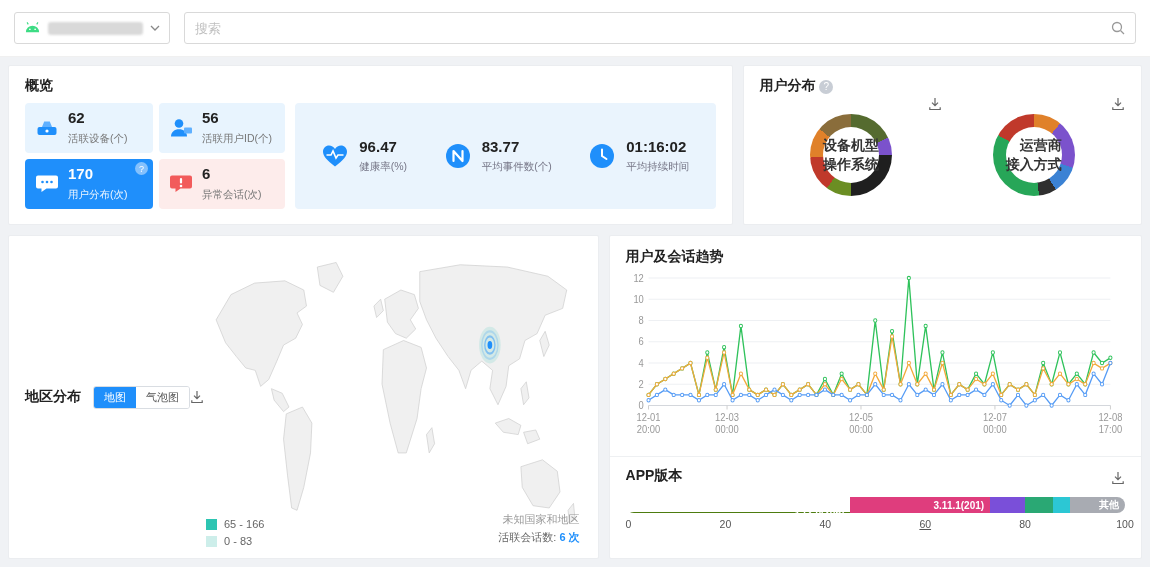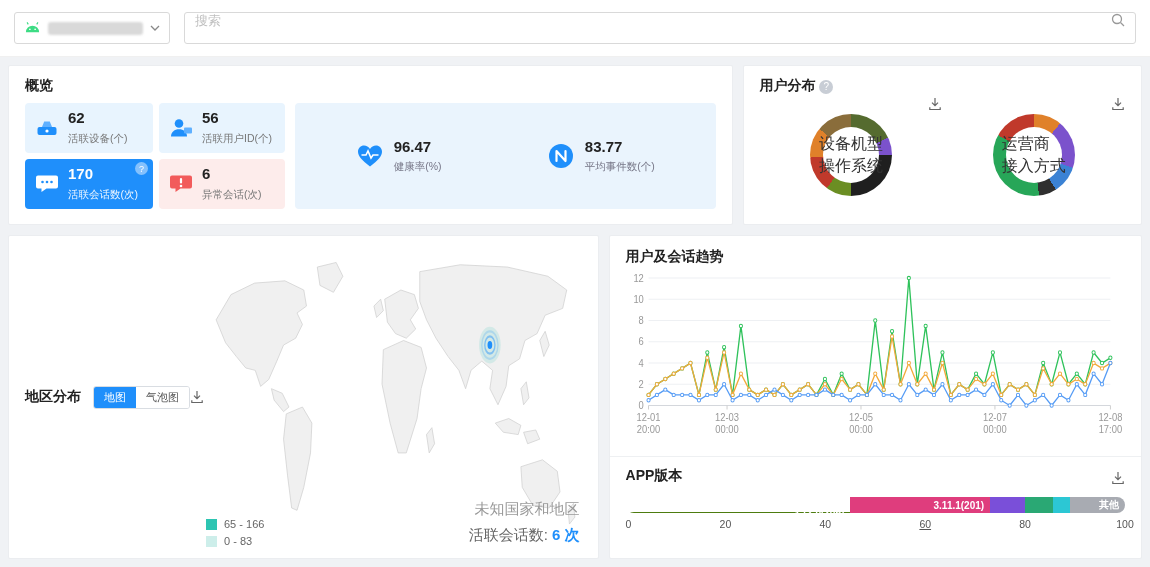--- a/index.html
+++ b/index.html
@@ -2,21 +2,21 @@
 <html><head>
 <meta charset="utf-8">
 <style>
   *{box-sizing:border-box;margin:0;padding:0}
   body{width:1150px;height:567px;overflow:hidden;background:#f0f2f5;
        font-family:"Liberation Sans","DejaVu Sans",sans-serif;color:#333;font-size:13px}
   
   .topbar{background:#fff;border-bottom:1px solid #f0f0f0;display:flex;align-items:center;gap:14px;padding:12px 14px;height:57px}
   .app-select{width:156px;height:32px;border:1px solid #d9d9d9;border-radius:3px;background:#fff;display:flex;align-items:center;gap:7px;padding:0 9px;cursor:pointer}
   .redacted{flex:1;height:13px;background:#d9d9d9;border-radius:3px;filter:blur(1.2px)}
-  .search{flex:1;height:32px;border:1px solid #d9d9d9;border-radius:3px;background:#fff;display:flex;align-items:flex-start;padding:0 10px}
+  .search{flex:1;height:32px;border:1px solid #d9d9d9;border-radius:3px;background:#fff;display:flex;align-items:center;padding:0 10px}
   .search input{flex:1;border:none;outline:none;font-size:13px;color:#333;background:transparent}
   .search input::placeholder{color:#bfbfbf}
   
   .grid{padding:8px;display:flex;flex-direction:column;gap:10px}
   .row{display:flex;gap:10px}
   .panel{background:#fff;border:1px solid #ebedf0;border-radius:2px}
   .row1 .panel{height:160px}
   .row2 .panel{height:324px}
   .panel-title{font-size:14px;font-weight:bold;color:#222}
   .q-icon{display:inline-flex;align-items:center;justify-content:center;width:14px;height:14px;border-radius:50%;
@@ -41,35 +41,35 @@
   .metric{display:flex;align-items:center;gap:10px}
   .metric-value{font-size:15px;font-weight:bold;color:#222;line-height:1.15}
   .metric-label{font-size:10.5px;color:#778;white-space:nowrap}
   
   .userdist{flex:389 1 0;padding:11px 16px}
   .ud-body{display:flex;margin-top:2px}
   .ud-half{flex:1;display:flex;flex-direction:column;align-items:center}
   .ud-half .dl-btn{align-self:flex-end;margin-bottom:3px}
   .donut{width:82px;height:82px;border-radius:50%;position:relative;display:flex;align-items:center;justify-content:center;cursor:pointer}
   .donut::after{content:"";position:absolute;inset:13px;background:#fff;border-radius:50%}
-  .donut-label{position:relative;z-index:1;text-align:left;font-size:16px;font-weight:normal;color:#333;line-height:1.35;cursor:pointer}
+  .donut-label{position:relative;z-index:1;text-align:right;font-size:14px;font-weight:bold;color:#333;line-height:1.35;cursor:pointer}
   .donut-label span{display:block}
   
   .map-panel{flex:575 1 0;padding:11px 16px;display:flex;flex-direction:row}
   .map-header{display:flex;align-items:center}
   .tabs{display:flex;border:1px solid #d9dde2;border-radius:3px;overflow:hidden;margin-left:12px}
   .tab{font-size:11px;padding:3px 10px;color:#555;background:#fff;cursor:pointer}
   .tab.active{background:#1f8ffb;color:#fff}
   .map-header .dl-btn{margin-left:auto}
   .map-area{position:relative;flex:1;margin-top:4px}
   .map-area svg.worldmap{width:100%;height:100%}
   .map-legend{position:absolute;left:2px;bottom:0;font-size:11px;color:#666}
   .legend-row{display:flex;align-items:center;gap:7px;margin-top:5px}
   .legend-swatch{width:11px;height:11px;display:inline-block}
-  .map-note{position:absolute;right:2px;bottom:0;text-align:right;font-size:15px;color:#999;line-height:1.7}
+  .map-note{position:absolute;right:2px;bottom:0;text-align:right;font-size:11px;color:#999;line-height:1.7}
   .map-note .sessions-line{color:#666}
   .map-note .sessions-value{color:#1f8ffb;font-weight:bold;cursor:pointer}
   
   .right-panel{flex:549 1 0;display:flex;flex-direction:column}
   .trend-section{padding:12px 16px 0}
   #trend-svg{width:100%;height:180px;display:block;margin-top:4px;font-family:inherit}
   .version-section{border-top:1px solid #eef0f2;padding:10px 16px 12px;margin-top:6px}
   .version-header{display:flex;align-items:flex-end;justify-content:space-between}
   .version-bar{display:flex;height:16px;border-radius:8px;overflow:hidden;margin-top:12px}
   .seg{display:flex;align-items:center;justify-content:flex-end;padding-right:6px;overflow:hidden;cursor:pointer}
@@ -147,21 +147,21 @@
             <span style="display:inline-flex">
               <svg width="26" height="26" viewBox="0 0 26 26">
                 <path d="M4 4.5h18a2 2 0 0 1 2 2v9a2 2 0 0 1-2 2H12.5L7.5 21v-3.5H4a2 2 0 0 1-2-2v-9a2 2 0 0 1 2-2z" fill="#fff"></path>
                 <circle cx="8.5" cy="11" r="1.3" fill="#1f8ffb"></circle>
                   <circle cx="13" cy="11" r="1.3" fill="#1f8ffb"></circle>
                   <circle cx="17.5" cy="11" r="1.3" fill="#1f8ffb"></circle>
               </svg>
             </span>
             <span class="stat-text">
               <b class="stat-value">170</b>
-              <span class="stat-label">活联会话数(次)</span>
+              <span class="stat-label">用户分布(次)</span>
             </span>
           </div>
           <div class="stat-card danger">
             <span style="display:inline-flex">
               <svg width="26" height="26" viewBox="0 0 26 26">
                 <path d="M4 4.5h18a2 2 0 0 1 2 2v9a2 2 0 0 1-2 2H12.5L7.5 21v-3.5H4a2 2 0 0 1-2-2v-9a2 2 0 0 1 2-2z" fill="#f25b5b"></path>
                 <rect x="11.9" y="7" width="2.2" height="5.6" rx="1.1" fill="#fff"></rect>
                 <circle cx="13" cy="15" r="1.3" fill="#fff"></circle>
               </svg>
             </span>
@@ -188,20 +188,32 @@
           <div class="metric">
             <span style="display:inline-flex">
               <svg width="28" height="28" viewBox="0 0 28 28">
                 <circle cx="14" cy="14" r="12" fill="#1f8ffb"></circle>
                 <path d="M9.5 19V9l9 10V9" stroke="#fff" stroke-width="2.2" fill="none" stroke-linejoin="round" stroke-linecap="round"></path>
               </svg>
             </span>
             <span class="stat-text">
               <b class="metric-value">83.77</b>
               <span class="metric-label">平均事件数(个)</span>
+            </span>
+          </div>
+          <div class="metric">
+            <span style="display:inline-flex">
+              <svg width="28" height="28" viewBox="0 0 28 28">
+                <circle cx="14" cy="14" r="12" fill="#1f8ffb"></circle>
+                <path d="M14 7.5V14l4.5 3" stroke="#fff" stroke-width="2" fill="none" stroke-linecap="round"></path>
+              </svg>
+            </span>
+            <span class="stat-text">
+              <b class="metric-value">01:16:02</b>
+              <span class="metric-label">平均持续时间</span>
             </span>
           </div>
         </div>
       </div>
     </section>
 
     <section class="panel userdist">
       <div>
         <span class="panel-title">用户分布</span>
         <span class="q-icon">?</span>

